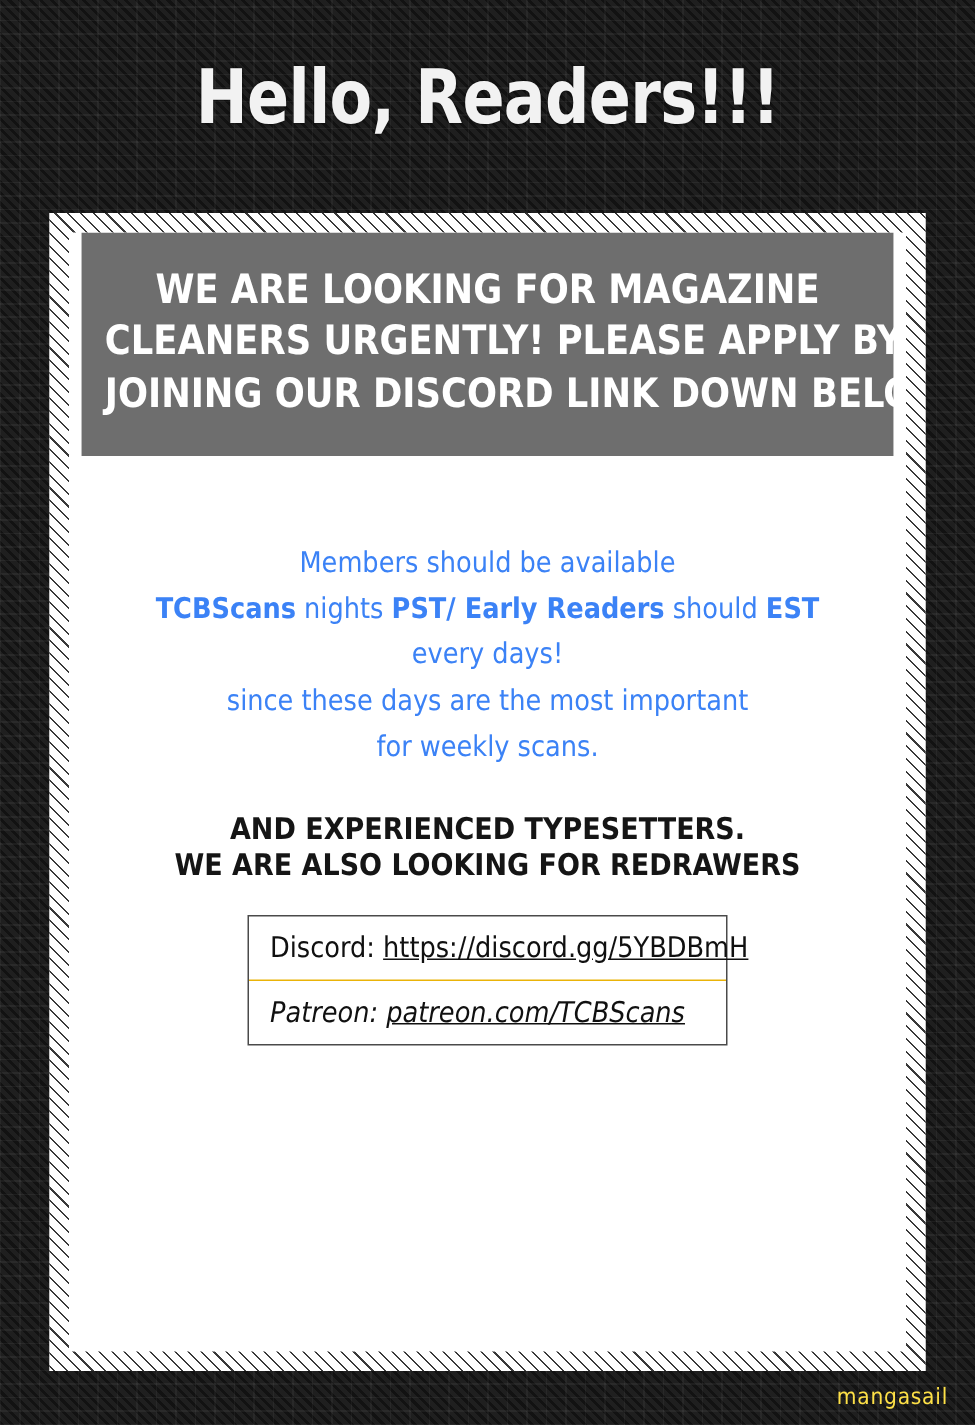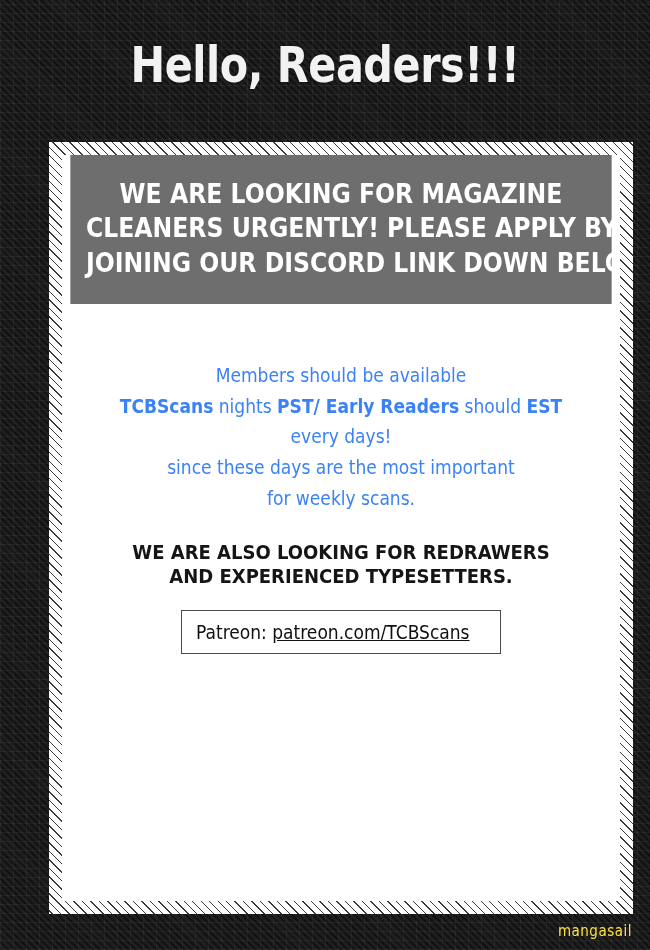--- a/index.html
+++ b/index.html
@@ -50,21 +50,20 @@
     height: 772px;
     background-color: #fafafa;
     background-image: repeating-linear-gradient(
       45deg,
       #ffffff 0px, #ffffff 2px,
       #3a3a3a 2px, #3a3a3a 3px,
       #ffffff 3px, #ffffff 6px
     );
     box-sizing: border-box;
     padding: 13px;
-    margin-left: 16px;
   }
 
   .card {
     width: 100%;
     height: 100%;
     background: #ffffff;
     box-sizing: border-box;
     position: relative;
     overflow: hidden;
   }
@@ -115,21 +114,21 @@
     box-sizing: border-box;
   }
   .link-row {
     padding: 10px 14px;
     text-align: left;
     font-family: "DejaVu Sans Condensed", "Liberation Sans Narrow", "Liberation Sans", sans-serif;
     font-size: 19px;
     color: #101010;
     white-space: nowrap;
   }
-  .link-row + .link-row { border-top: 4px solid #eab308; }
+  .link-row + .link-row { border-top: 1px solid #eab308; font-style: italic; }
   .link-row .lbl { color: #101010; }
   .link-row .url { text-decoration: underline; }
 
   .watermark {
     position: absolute;
     right: 18px;
     bottom: 10px;
     color: #fde047;
     font-size: 15px;
     font-family: "DejaVu Sans Condensed", "Liberation Sans Narrow", "Liberation Sans", sans-serif;
@@ -158,25 +157,28 @@
         <div>Members should be available</div>
         <div>
           <span class="strong">TCBScans</span><span> nights </span><span class="strong">PST/ Early Readers</span><span> should </span><span class="strong">EST</span>
         </div>
         <div>every days!</div>
         <div>since these days are the most important</div>
         <div>for weekly scans.</div>
       </div>
 
       <div class="notice">
+        <span class="nline">AND EXPERIENCED TYPESETTERS.</span>
         <span class="nline">WE ARE ALSO LOOKING FOR REDRAWERS</span>
-        <span class="nline">AND EXPERIENCED TYPESETTERS.</span>
       </div>
 
       <div class="links">
+        <div class="link-row">
+          <span class="lbl">Discord: </span><span class="url">https://discord.gg/5YBDBmH</span>
+        </div>
         <div class="link-row">
           <span class="lbl">Patreon: </span><span class="url">patreon.com/TCBScans</span>
         </div>
       </div>
 
     </div>
   </div>
 </div>
 
 <div class="watermark">mangasail</div>

